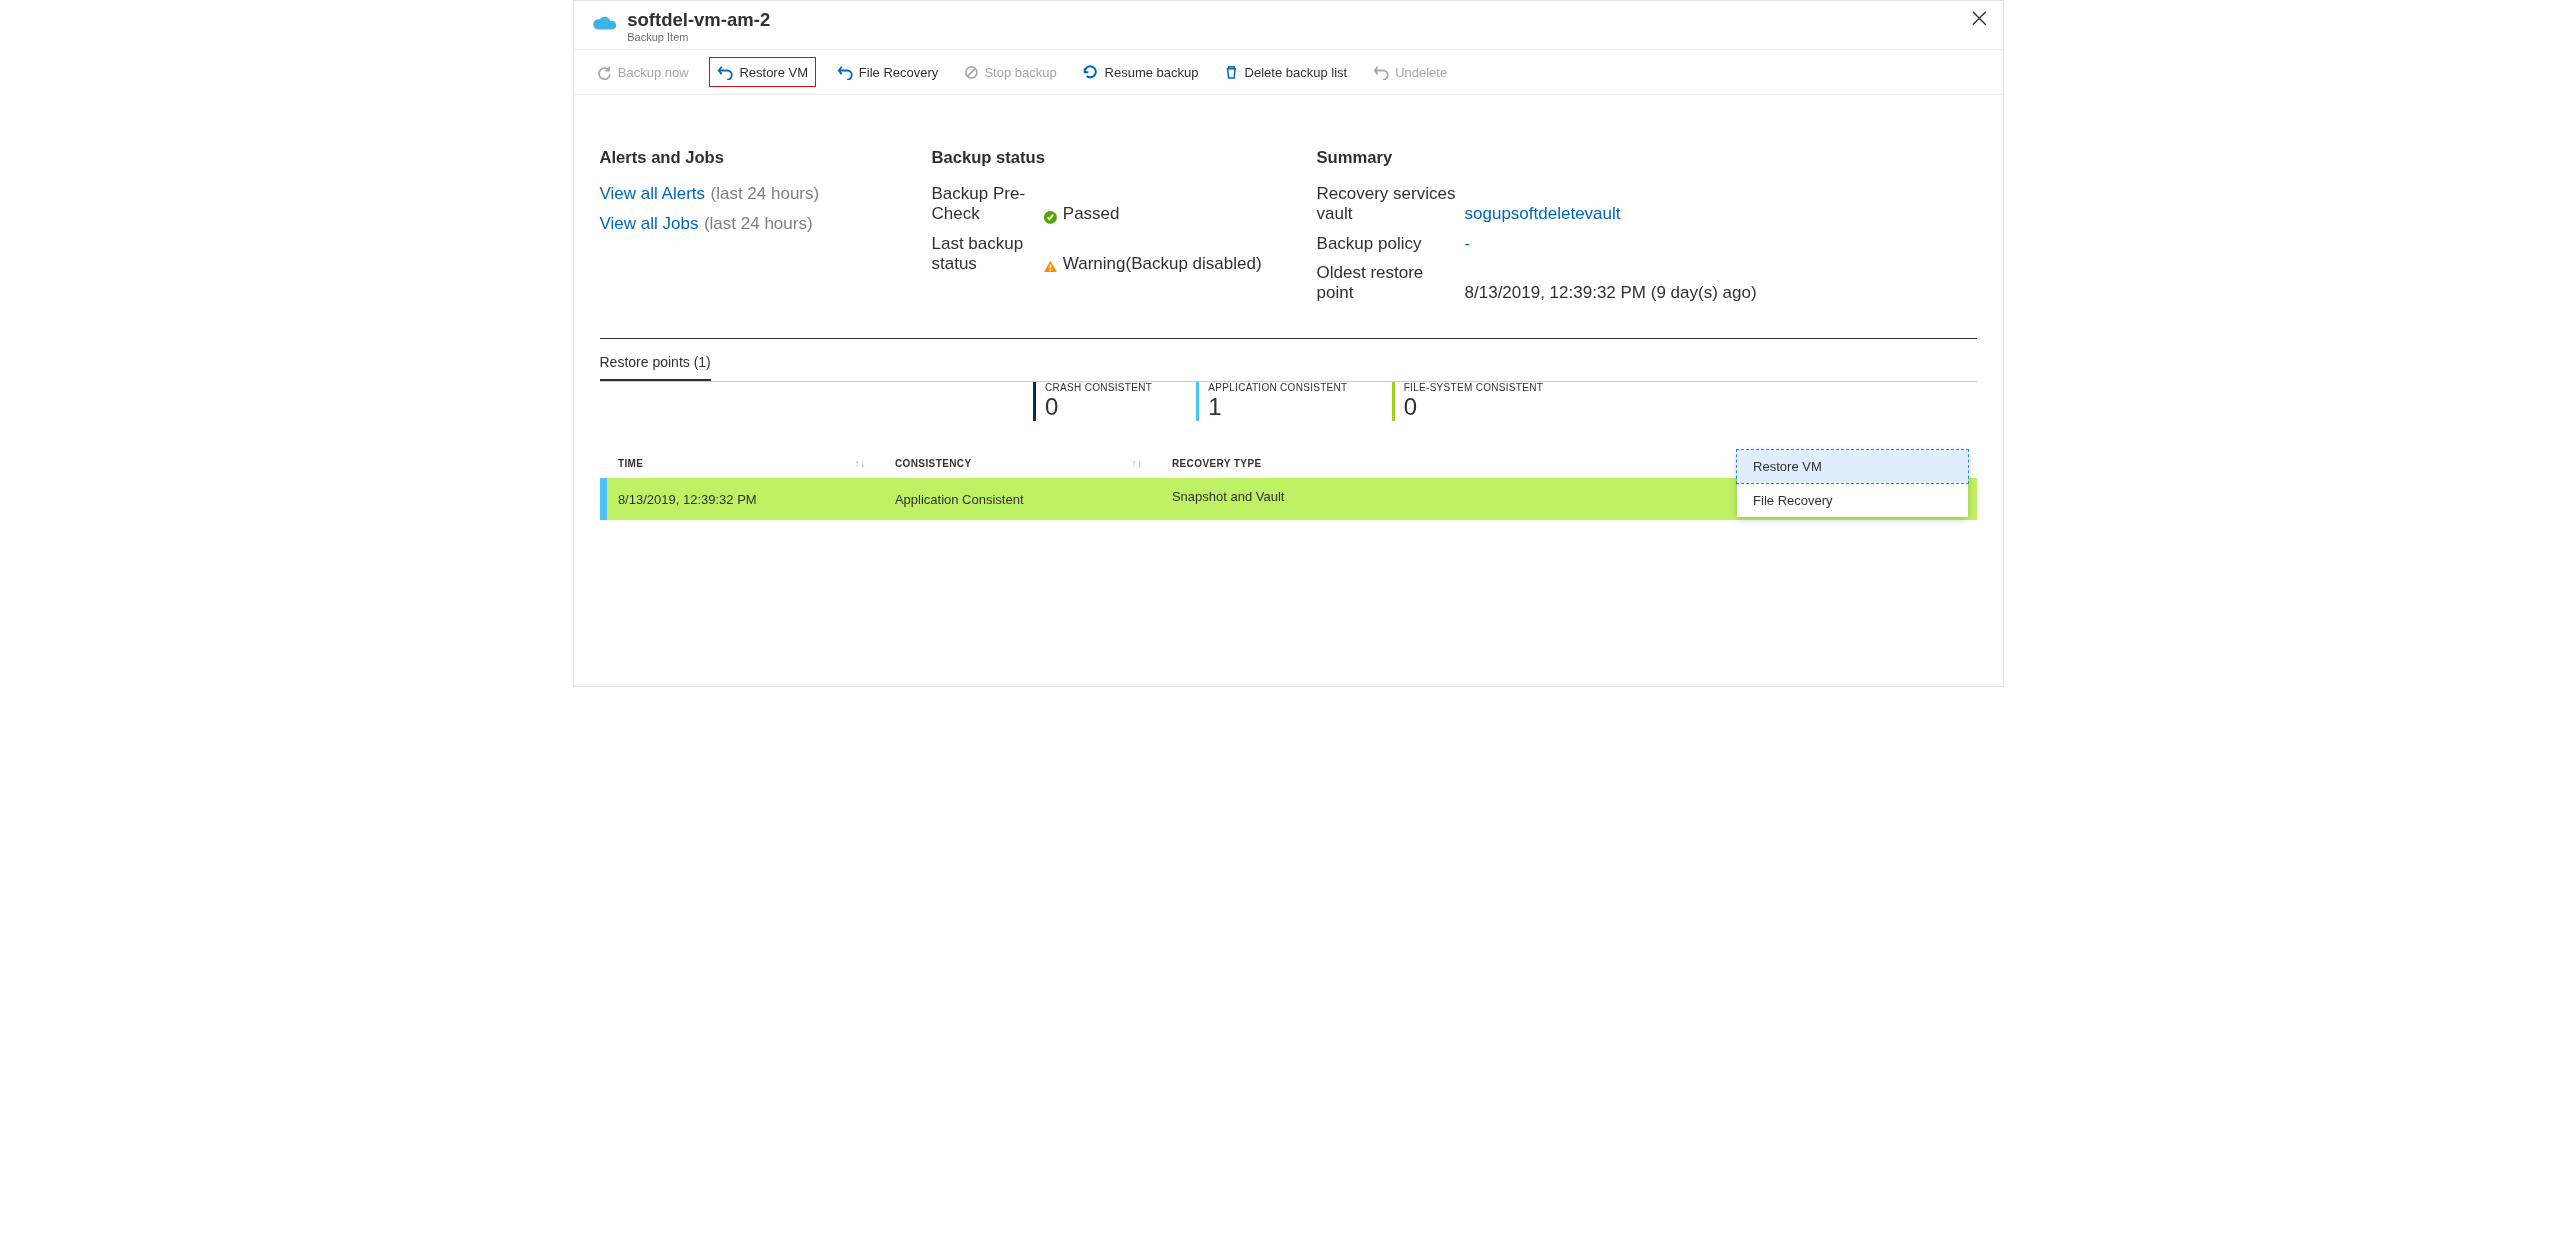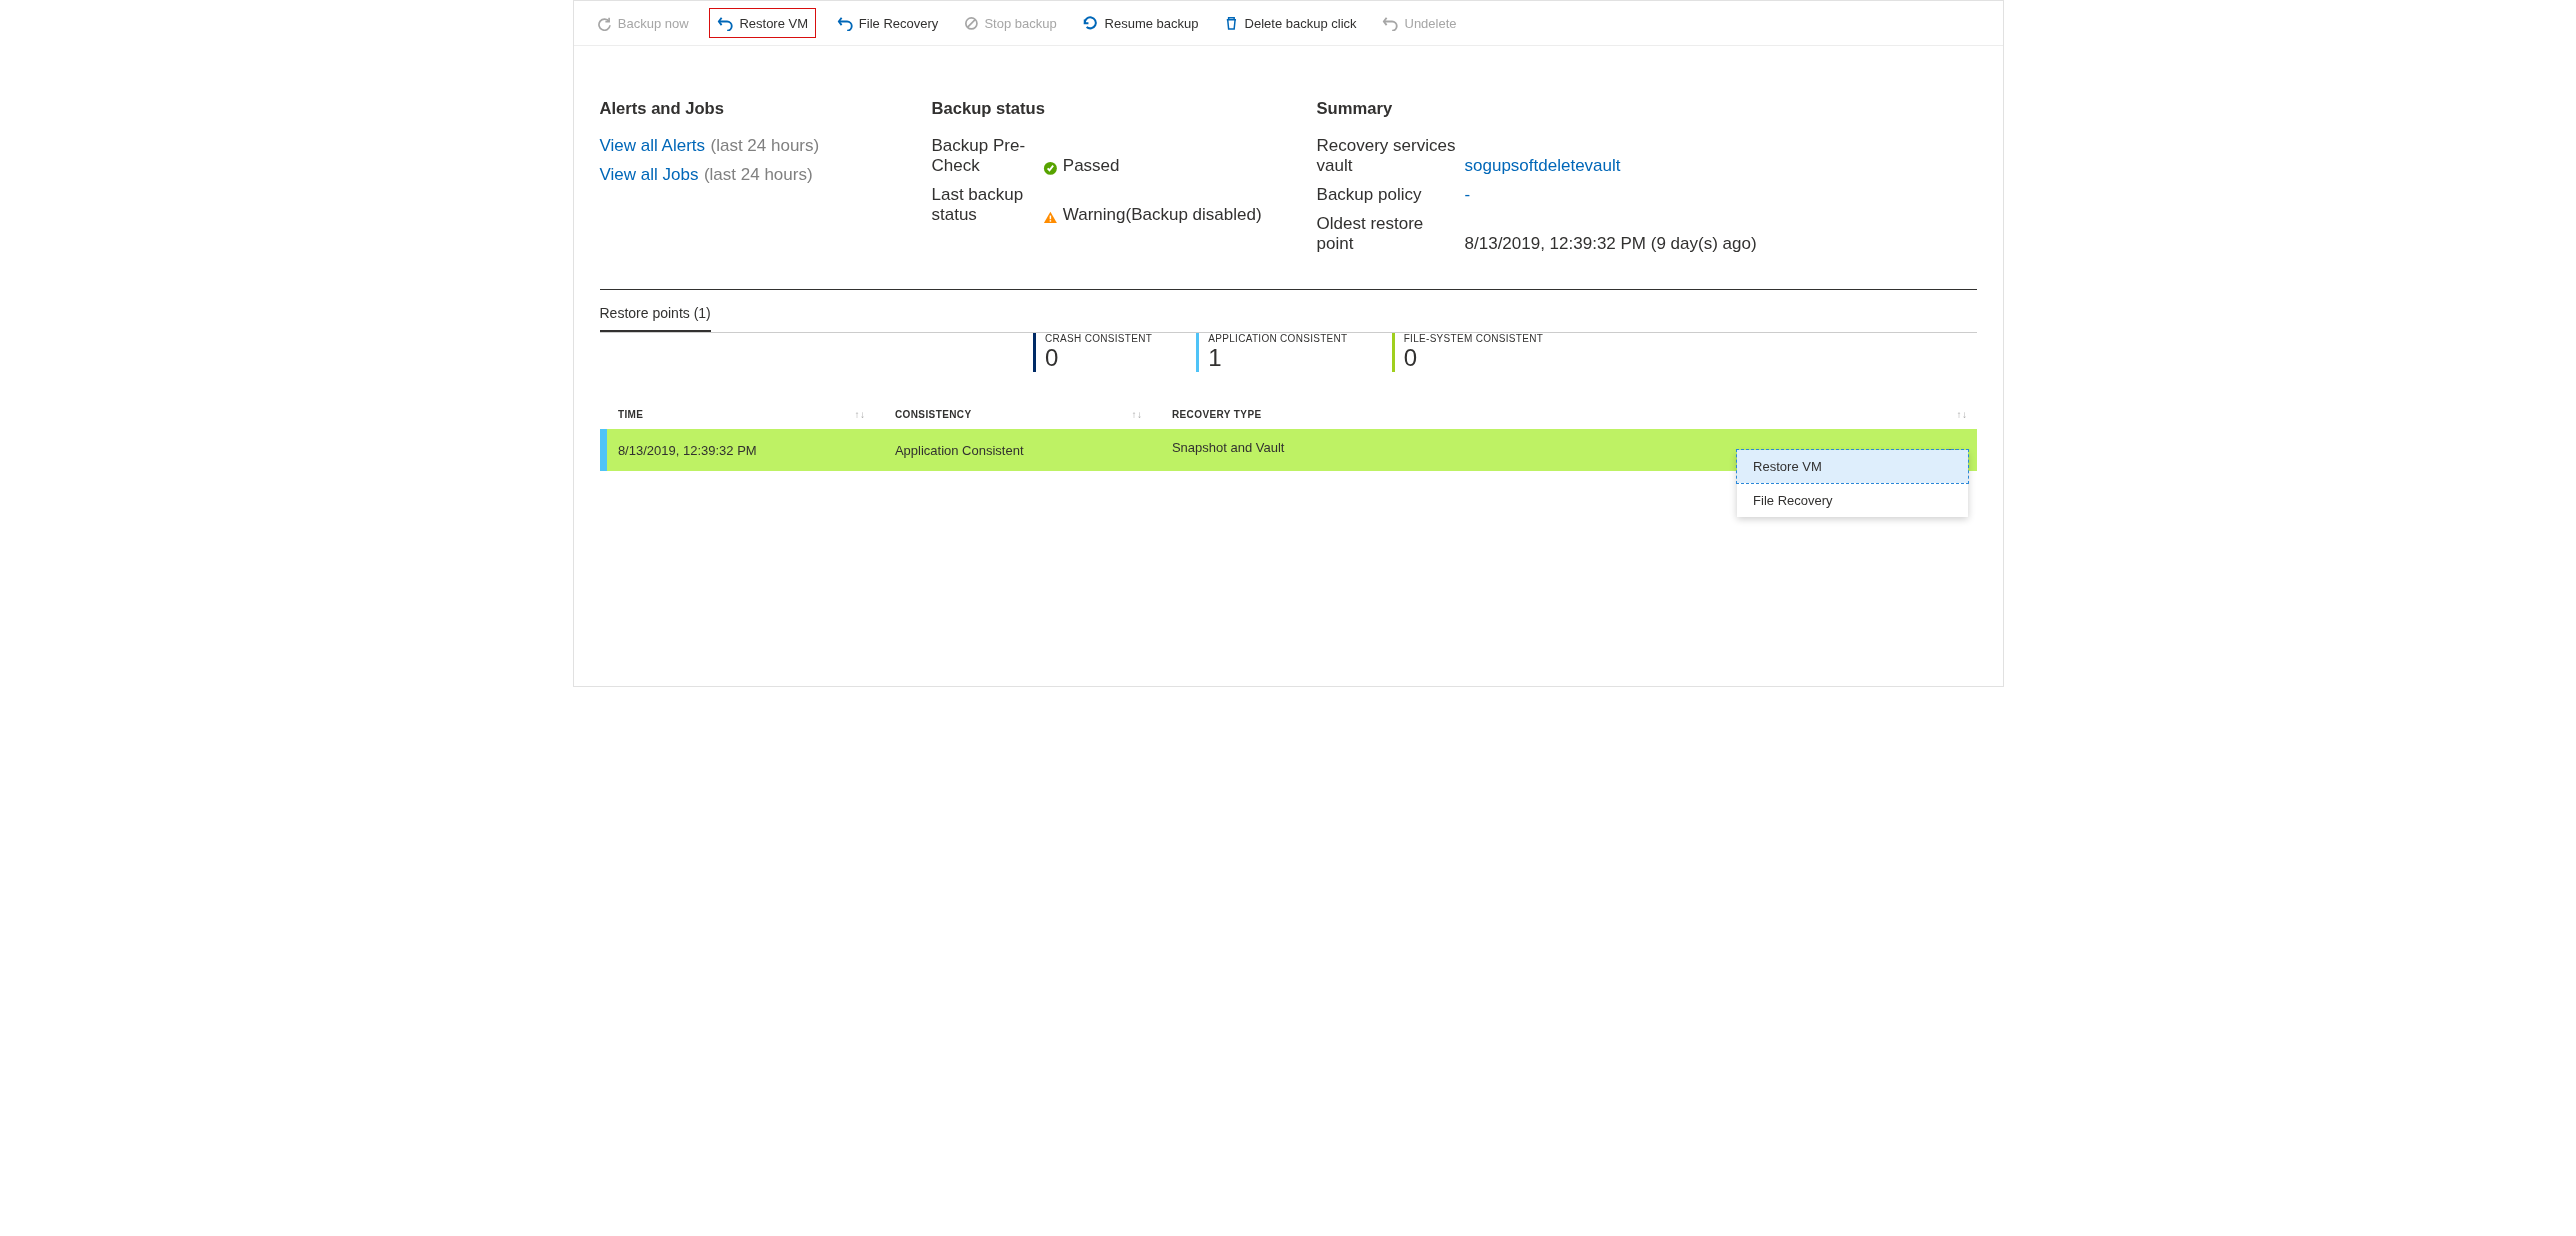--- a/index.html
+++ b/index.html
@@ -164,20 +164,36 @@
   .ctx-item.sel {
     background: #deeefc;
     outline: 0.9px dashed #2b88d8;
   }
 </style>
 </head>
 <body>
 
 <div class="blade">
 
+  <div class="blade-header">
+    <span class="cloud-icon">
+      <svg width="28" height="24" viewBox="0 0 30 26">
+        <path d="M23 19 C27 19 29 16 28 13 C27 9 23 9 22 10 C21 5 14 3 10 8 C5 7 2 12 4 16 C5 19 8 19 10 19 Z" fill="#3cb4e6"></path>
+      </svg>
+    </span>
+    <div>
+      <div class="blade-title">softdel-vm-am-2</div>
+      <div class="blade-subtitle">Backup Item</div>
+    </div>
+    <span class="blade-close">
+      <svg width="16.6" height="16.6" viewBox="0 0 18 18">
+          <path d="M2 2 L16 16 M16 2 L2 16" stroke="#323130" stroke-width="1.5"></path>
+        </svg>
+    </span>
+  </div>
 
   <div class="toolbar">
     <span class="tb-item disabled">
       <svg width="14.8" height="14.8" viewBox="0 0 16 16">
           <path d="M12 6 A6 6 0 1 0 13 10" fill="none" stroke="#a6a6a6" stroke-width="1.8"></path>
           <path d="M12 2 L12 6 L8 6" fill="none" stroke="#a6a6a6" stroke-width="1.8"></path>
         </svg>
       <span>Backup now</span>
     </span>
     <span class="tb-item tb-highlight">
@@ -205,21 +221,21 @@
       <svg width="16.6" height="16.6" viewBox="0 0 18 18">
           <path d="M3 9 A6 6 0 1 1 5 13" fill="none" stroke="#0067b8" stroke-width="2.2"></path>
           <path d="M3 5 L3 9 L7 9" fill="none" stroke="#0067b8" stroke-width="2.2"></path>
         </svg>
       <span>Resume backup</span>
     </span>
     <span class="tb-item">
       <svg width="14.8" height="14.8" viewBox="0 0 16 16">
           <path d="M3 4 L13 4 M5 4 L5 2 L11 2 L11 4 M4 4 L5 14 L11 14 L12 4" fill="none" stroke="#0067b8" stroke-width="1.6"></path>
         </svg>
-      <span>Delete backup click</span>
+      <span>Delete backup list</span>
     </span>
     <span class="tb-item disabled">
       <svg width="16.6" height="16.6" viewBox="0 0 18 18">
           <path d="M5 3 L2 7 L5 11" fill="none" stroke="#a6a6a6" stroke-width="2"></path>
           <path d="M2 7 L11 7 A5 5 0 0 1 11 17" fill="none" stroke="#a6a6a6" stroke-width="2"></path>
         </svg>
       <span>Undelete</span>
     </span>
   </div>
 

